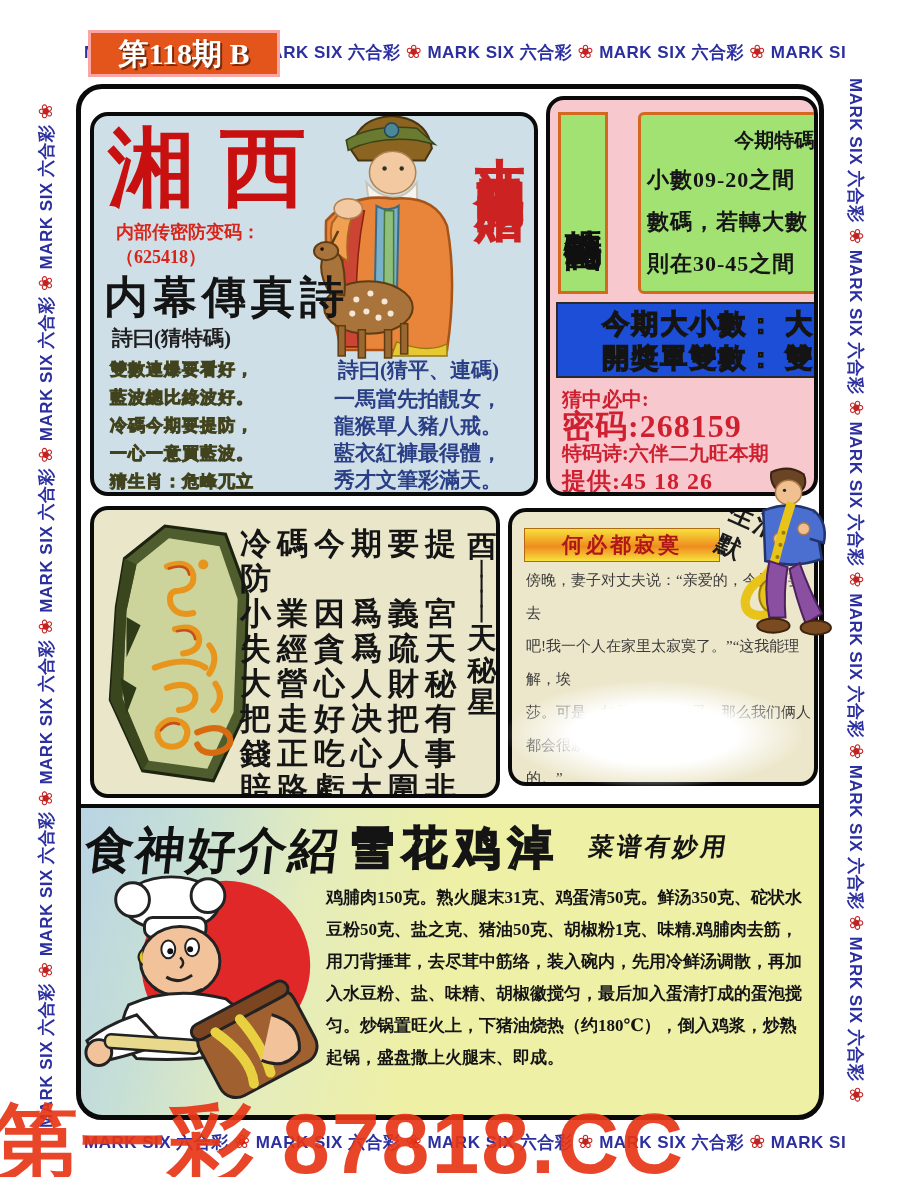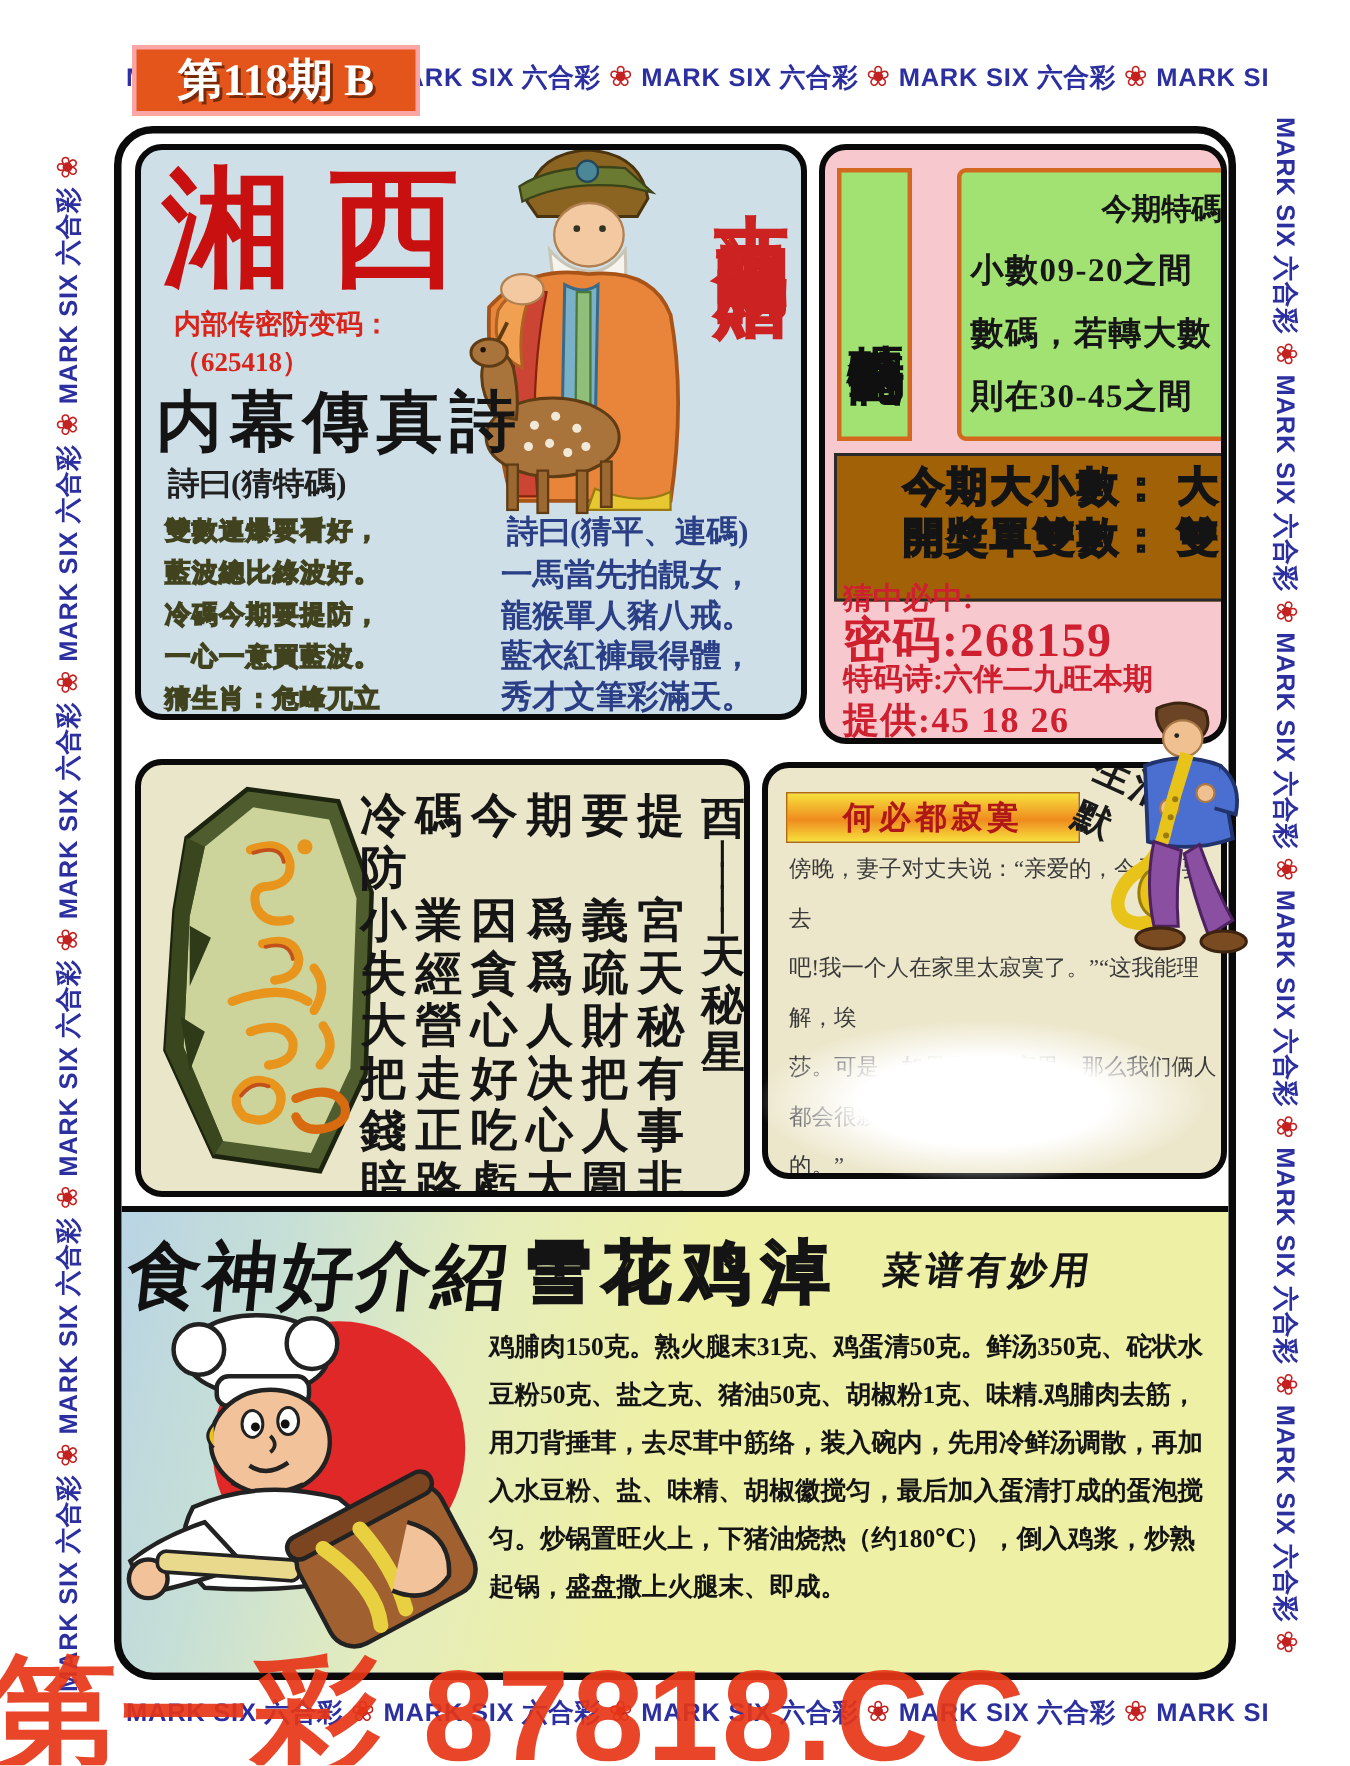--- a/index.html
+++ b/index.html
@@ -22,42 +22,42 @@
   #issue-badge{left:88px;top:30px;width:192px;height:47px;background:#e4551c;border:3px solid #fca5a5;
      color:#fff;font-size:30px;font-weight:bold;text-align:center;line-height:41px;
      text-shadow:2px 2px 0 #7a2a08;z-index:8;}
 
   
   #outer-frame{left:76px;top:84px;width:748px;height:1036px;border:5px solid #0a0a0a;border-radius:26px;z-index:1;}
 
   .panel{position:absolute;border:4px solid #0a0a0a;border-radius:18px;}
 
   
-  #panel-xiangxi{left:90px;top:96px;width:448px;height:384px;background:#cfdfe7;overflow:hidden;}
+  #panel-xiangxi{left:90px;top:112px;width:448px;height:384px;background:#cfdfe7;overflow:hidden;}
   #xiangxi-title{left:14px;top:2px;font-size:86px;font-weight:900;color:#c81010;letter-spacing:26px;line-height:100px;}
   #antifake{left:22px;top:104px;color:#d8251c;font-weight:bold;font-size:18px;line-height:25px;}
   #neimu-title{left:10px;top:152px;font-size:44px;font-weight:900;color:#141414;letter-spacing:5px;}
   #poem1-label{left:18px;top:208px;font-size:21px;font-weight:bold;color:#202020;}
   #poem1{left:16px;top:240px;font-size:17px;font-weight:900;line-height:28px;color:#d8bd55;
          -webkit-text-stroke:1px #41431f;letter-spacing:1px;}
   #gift-title{left:374px;top:4px;width:64px;font-size:48px;font-weight:900;color:#ffd517;
       -webkit-text-stroke:2px #cc2222;writing-mode:vertical-rl;text-orientation:upright;letter-spacing:12px;line-height:64px;}
   #poem2-label{left:244px;top:240px;font-size:21px;color:#2a3f86;font-weight:bold;}
   #poem2{left:240px;top:270px;font-size:21px;color:#2a3f86;line-height:27px;font-weight:bold;}
 
   
   #panel-special{left:546px;top:96px;width:272px;height:400px;background:#f8c8cf;overflow:hidden;}
   #range-title-box{left:8px;top:12px;width:50px;height:182px;background:#a2e272;border:3px solid #d2691e;
       font-size:38px;font-weight:900;color:#101010;writing-mode:vertical-rl;text-orientation:upright;
       text-align:center;line-height:44px;letter-spacing:2px;}
   #range-box{left:64px;top:12px;width:200px;height:182px;background:#a2e272;border:3px solid #d2691e;border-radius:6px;
       font-size:22px;font-weight:bold;color:#161616;padding:6px 6px;margin-left:24px;}
   #range-box .intro{text-align:right;padding-right:8px;font-size:20px;line-height:38px;}
   #range-box .rline{font-size:22px;line-height:42px;letter-spacing:1px;}
-  #bigsmall-box{left:6px;top:202px;width:260px;height:99px;background:#a16207;border:2px solid #2a2a2a;
+  #bigsmall-box{left:6px;top:202px;width:260px;height:76px;background:#1d4ed8;border:2px solid #2a2a2a;
       text-align:center;padding-top:3px;padding-left:44px;}
   #bigsmall-box div{font-size:27px;font-weight:900;color:#f7e017;-webkit-text-stroke:1.5px #141414;
       letter-spacing:2px;line-height:34px;}
   #musthit{left:12px;top:286px;color:#cf2030;font-weight:900;}
   #musthit .m1{font-size:20px;line-height:26px;}
   #musthit .m2{font-size:32px;line-height:28px;letter-spacing:1px;}
   #musthit .m3{font-size:20px;line-height:27px;}
   #musthit .m4{font-size:24px;line-height:28px;letter-spacing:1px;}
 
   

